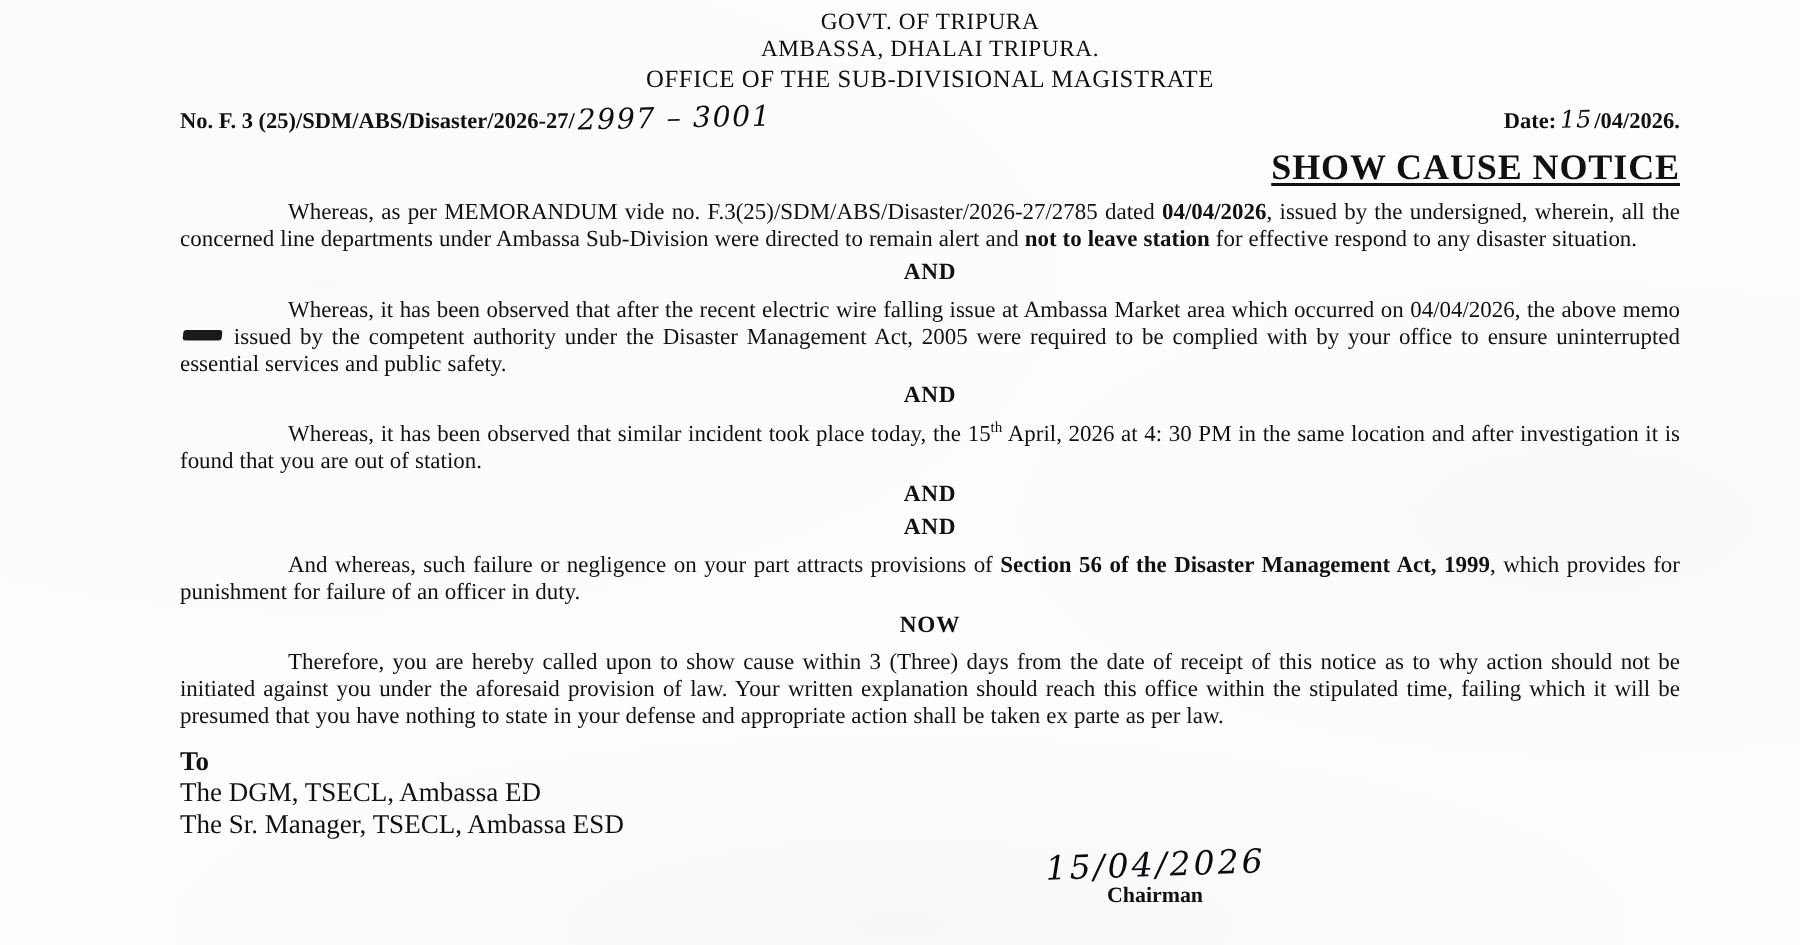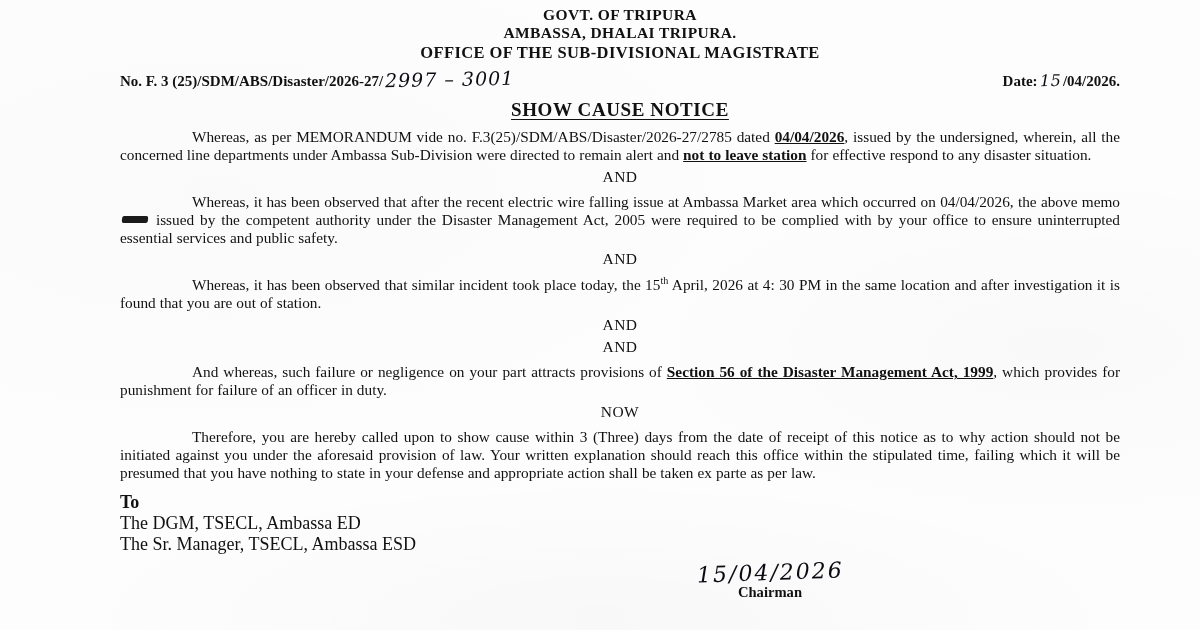--- a/index.html
+++ b/index.html
@@ -30,21 +30,21 @@
   .content {
     position: absolute;
     left: 120px;
     top: 6px;
     width: 1000px;
   }
 
   
   .letterhead {
     text-align: center;
-    font-weight: bold;
+    font-weight: normal;
     letter-spacing: 0.4px;
     line-height: 1.18;
   }
   .letterhead .lh-line {
     font-size: 15.5px;
     white-space: nowrap;
   }
   .letterhead .lh-line.l2 { font-size: 16.5px; }
 
   .refrow {
@@ -65,52 +65,52 @@
     font-size: 19px;
     letter-spacing: 1px;
     color: #0c0c14;
     transform: rotate(-1.2deg);
     display: inline-block;
     padding: 0 2px;
   }
   .hand.small { font-size: 16px; letter-spacing: 0.5px; }
 
   .doc-title {
-    text-align: center;
-    font-weight: bold;
-    font-size: 19px;
+    text-align: right;
+    font-weight: bold;
+    font-size: 24px;
     letter-spacing: 0.6px;
     text-decoration: underline;
     text-underline-offset: 3px;
     margin-top: 9px;
   }
 
   
   .para {
     text-align: justify;
     font-size: 15.3px;
     line-height: 1.17;
     margin-top: 7px;
     text-indent: 72px;
     word-spacing: 0.2px;
   }
-  .para b { font-weight: bold; text-decoration: underline; }
+  .para b { font-weight: bold; }
   .redacted {
     display: inline-block;
     width: 26px;
     height: 7px;
     background: #1a1a1a;
     border-radius: 2px;
     vertical-align: 2px;
     margin: 0 2px;
     transform: skewX(-6deg);
   }
   .sep {
     text-align: center;
-    font-weight: normal;
+    font-weight: bold;
     font-size: 15.5px;
     letter-spacing: 0.5px;
     margin-top: 4px;
   }
   sup { font-size: 0.66em; }
 
   
   .toblock {
     margin-top: 10px;
     font-size: 18px;

